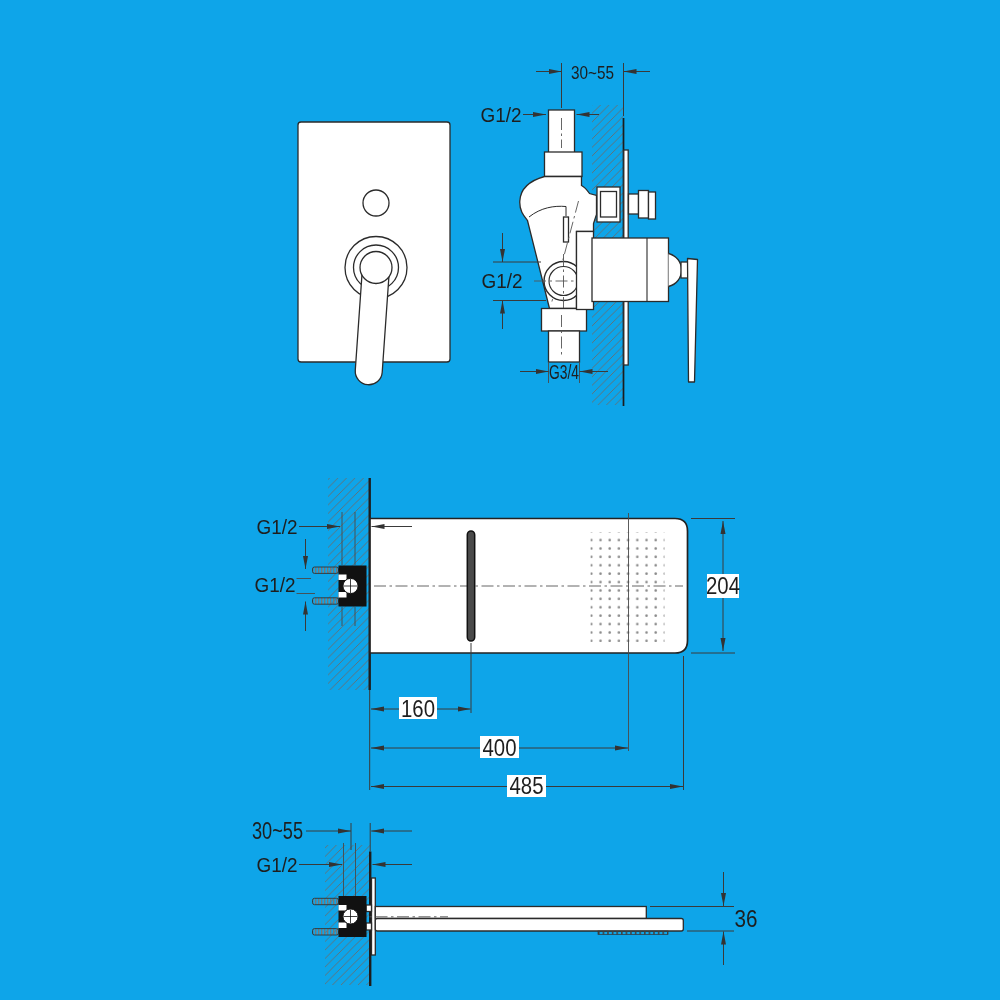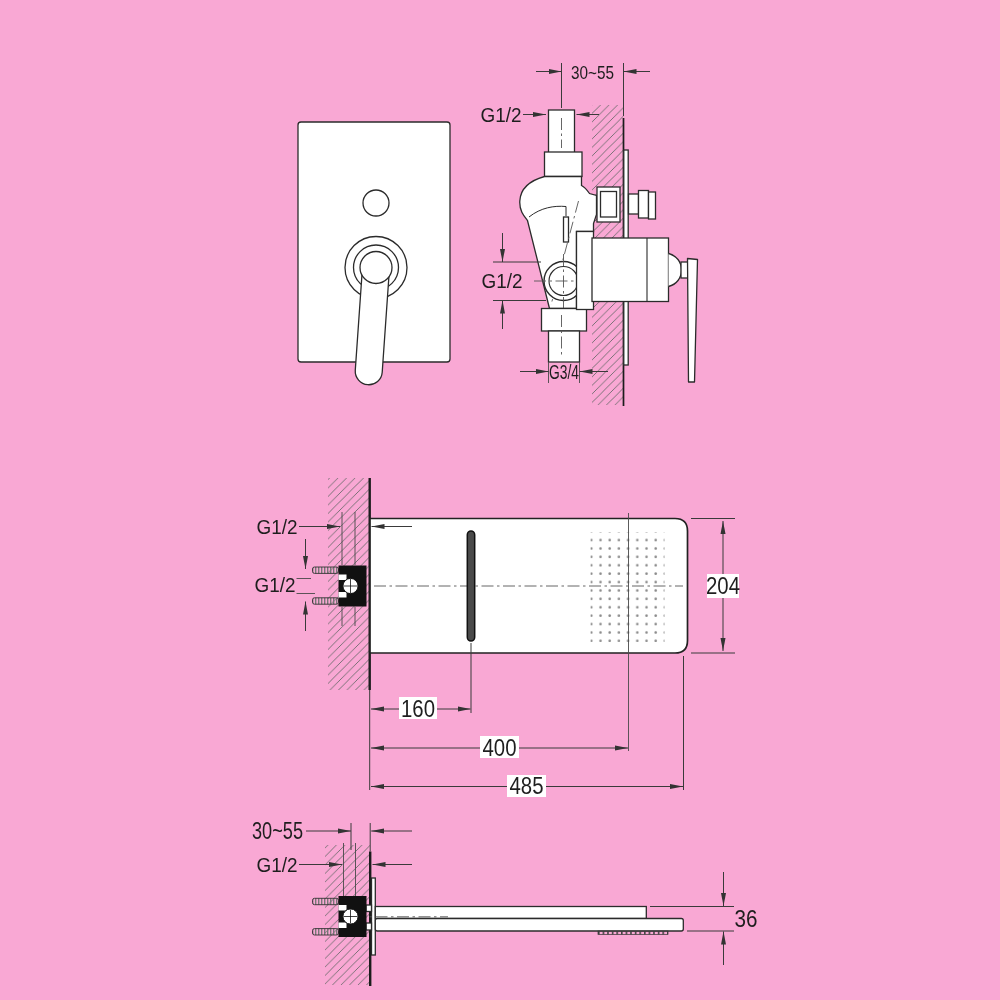--- a/index.html
+++ b/index.html
@@ -1,16 +1,16 @@
 <!DOCTYPE html>
 <html><head>
 <meta charset="utf-8">
 <style>
   html,body{margin:0;padding:0;background:#fff;}
-  .canvas{width:1000px;height:1000px;position:relative;background:#f9a8d4;overflow:hidden;}
+  .canvas{width:1000px;height:1000px;position:relative;background:#0ea5e9;overflow:hidden;}
   svg{display:block;}
   text{font-family:"Liberation Sans","DejaVu Sans",sans-serif;fill:#1e1e1e;}
   .lbl{font-size:20px;}
   .num{font-size:23px;}
   .numsm{font-size:19px;}
   .obj{stroke:#2b2b2b;fill:#fff;stroke-width:1.3;}
   .objthick{stroke:#222;fill:#fff;stroke-width:1.7;}
   .dim{stroke:#3a3a3a;fill:none;stroke-width:1;}
   .thin{stroke:#4a4a4a;fill:none;stroke-width:0.9;}
   .cl{stroke:#555;fill:none;stroke-width:0.9;stroke-dasharray:12 3.5 2.5 3.5;}

